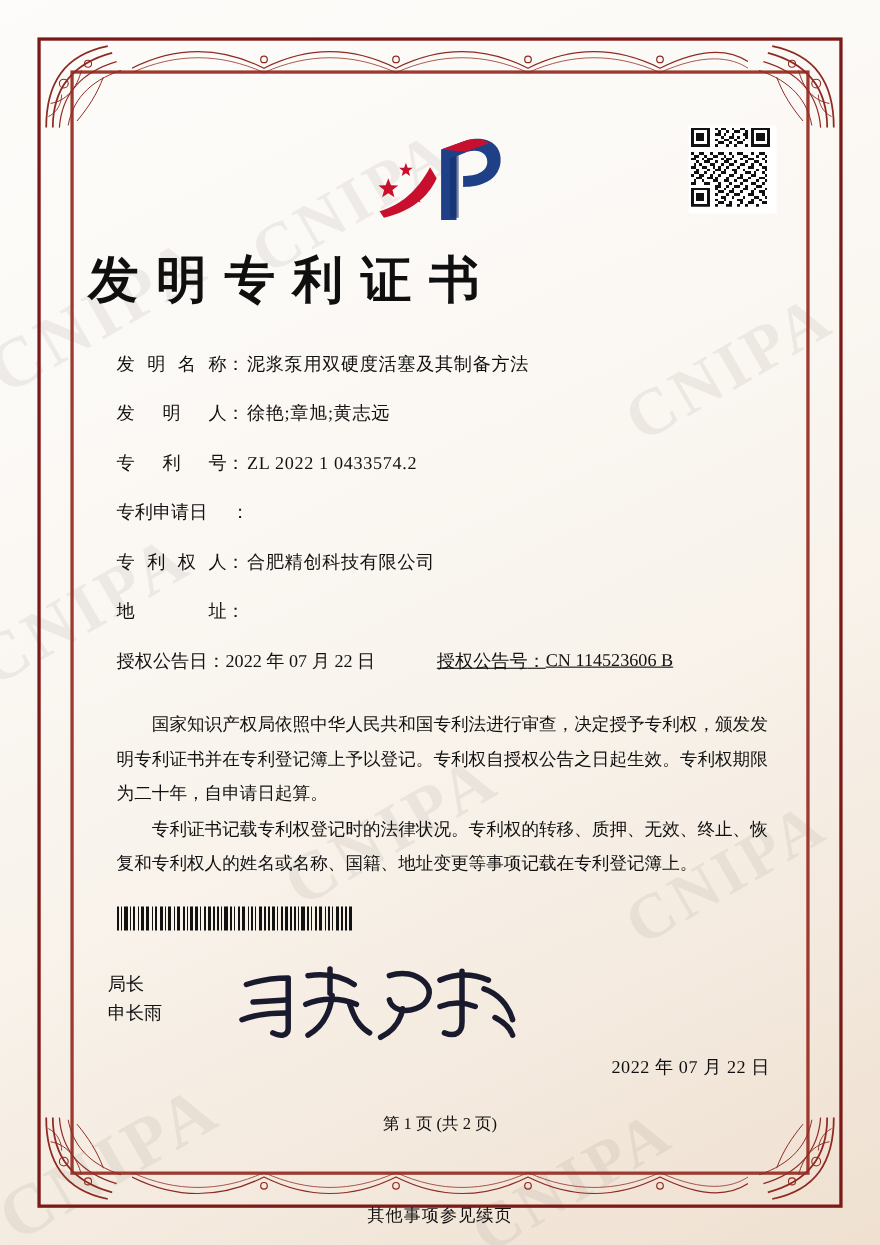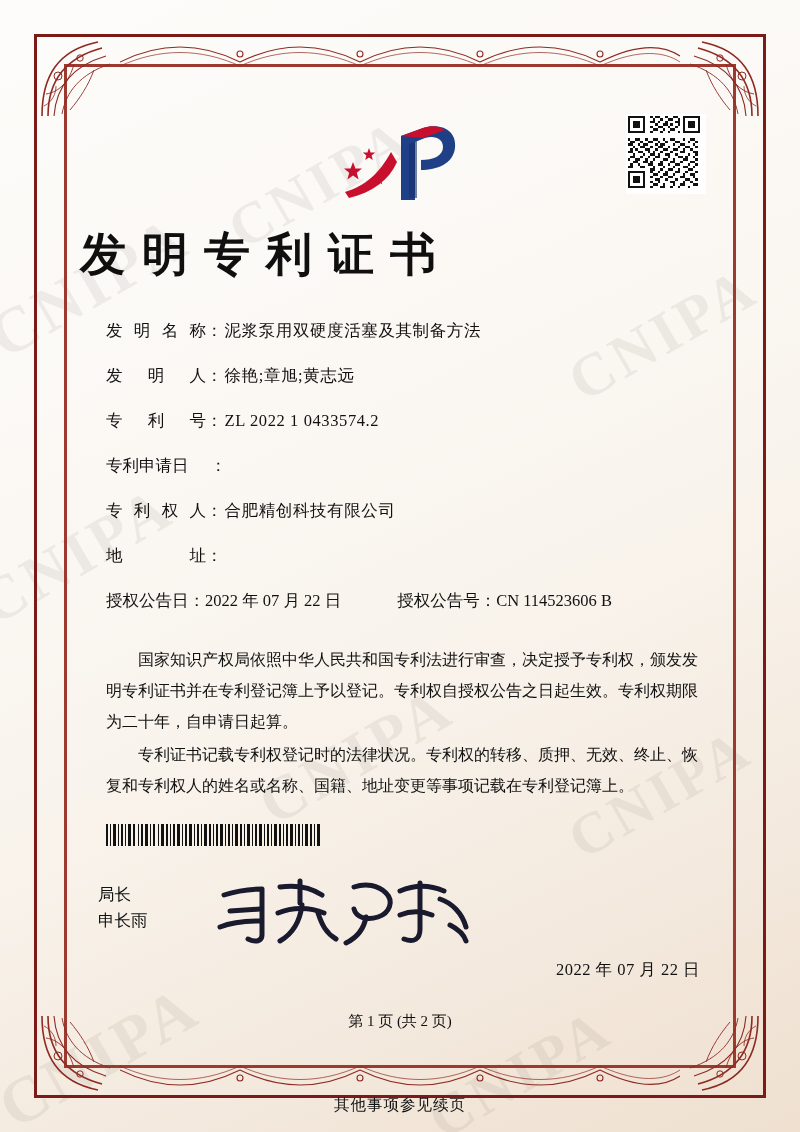--- a/index.html
+++ b/index.html
@@ -162,21 +162,22 @@
   .row-split {
     display: flex;
     align-items: baseline;
     font-size: 16.5px;
     color: #111;
     margin-bottom: 40px;
   }
   .row-split .seg2 {
     margin-left: 56px;
     display: flex;
-    align-items: center;
+    align-items: flex-start;
+    text-decoration: underline;
   }
   .seg-label { white-space: nowrap; }
 
   .paragraphs {
     position: absolute;
     left: 42px;
     right: 38px;
     top: 580px;
     font-size: 16px;
     line-height: 31px;

